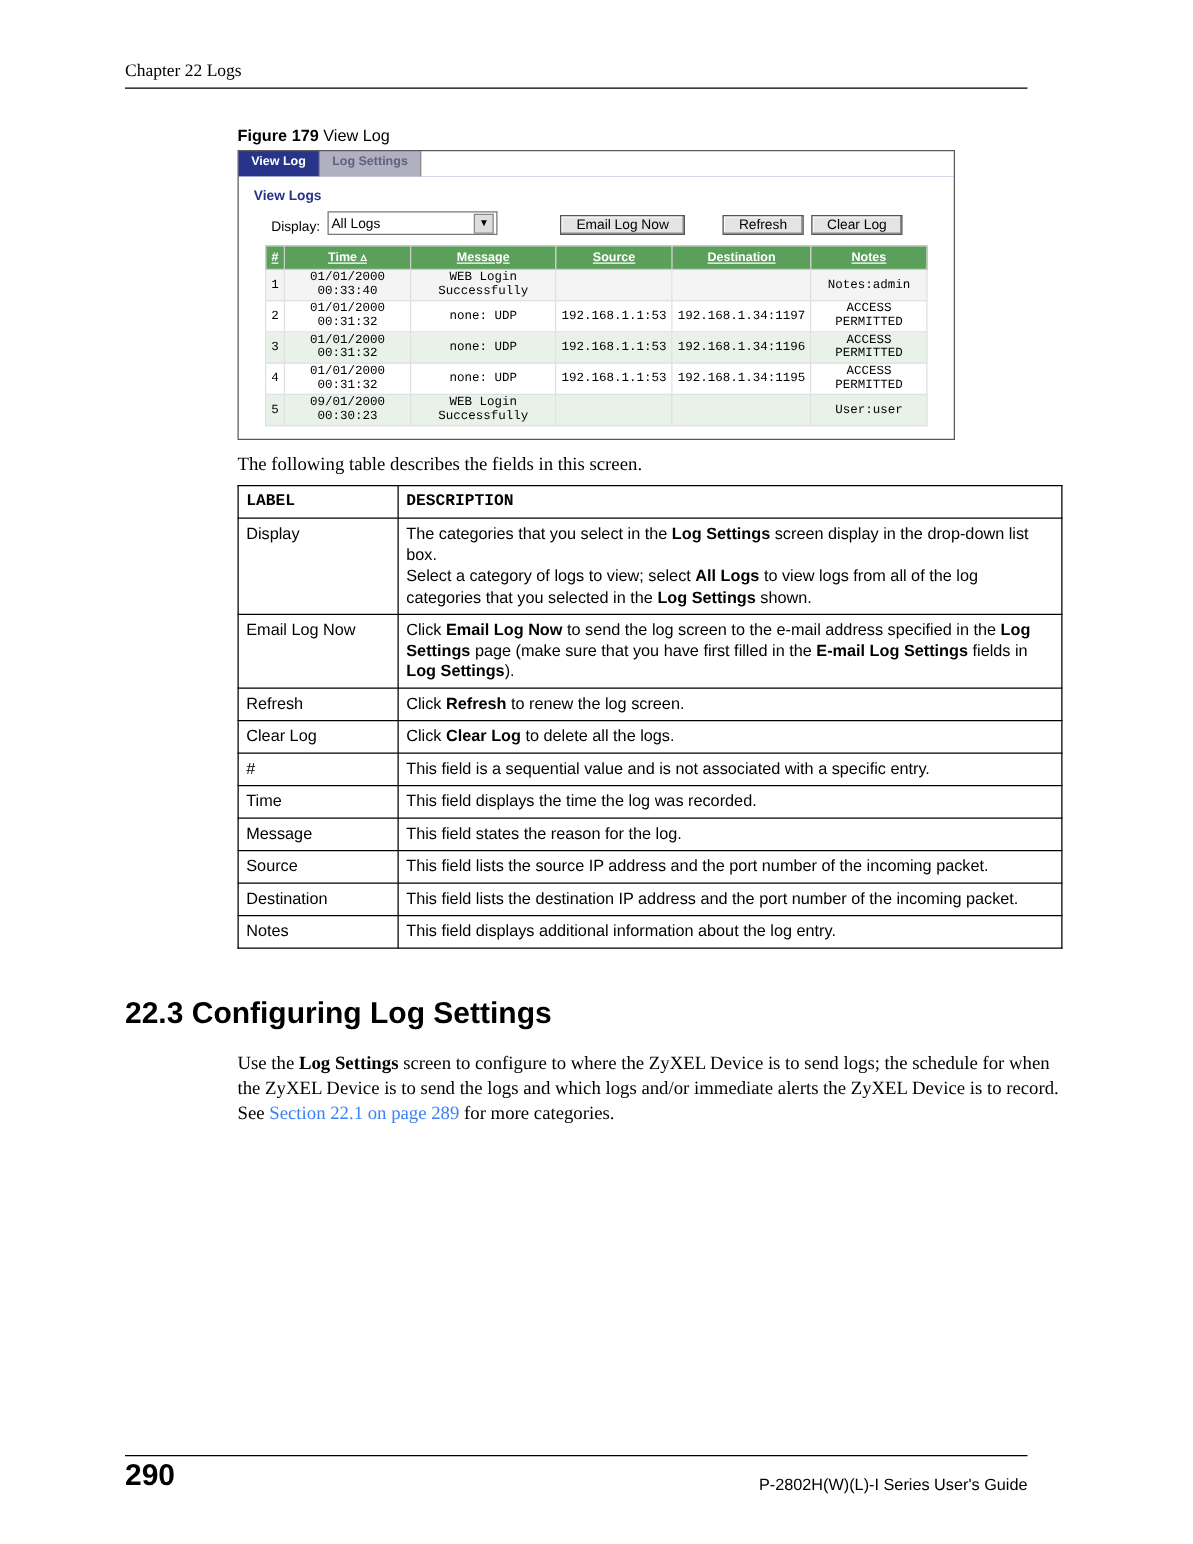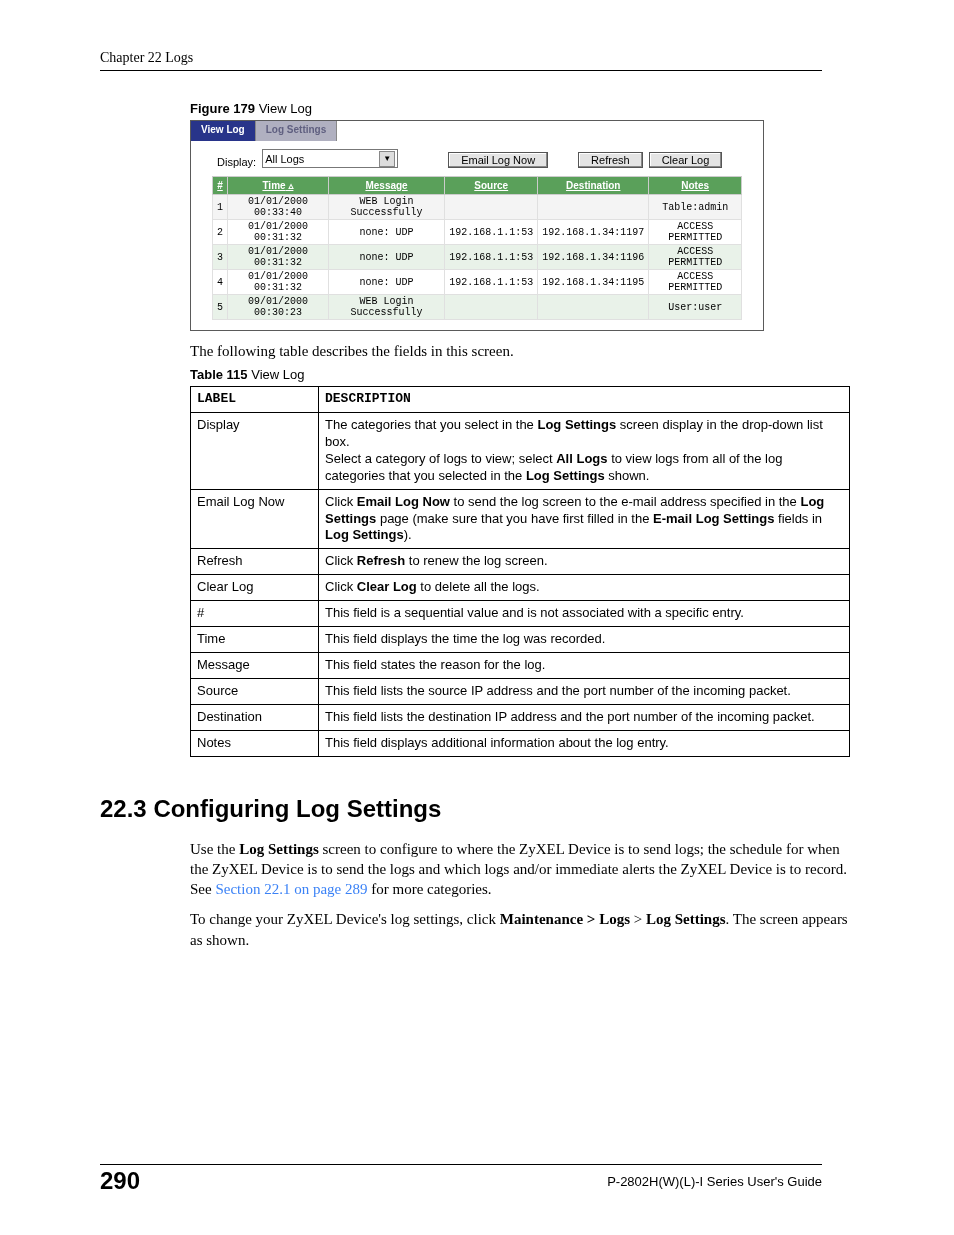--- a/index.html
+++ b/index.html
@@ -149,21 +149,21 @@
   }
   .link { color: #3b82f6; }
   .footer {
     position: absolute;
     bottom: 40px;
     left: 100px;
     right: 100px;
     border-top: 1px solid #000;
     display: flex;
     justify-content: space-between;
-    align-items: center;
+    align-items: flex-end;
     padding-top: 2px;
     font-size: 13px;
     font-family: Arial, Helvetica, sans-serif;
   }
   .footer .pagenum {
     font-size: 24px;
     font-weight: bold;
   }
 </style>
 </head>
@@ -176,20 +176,21 @@
     <b>Figure 179</b><span>   View Log</span>
   </div>
 
   <div class="screenshot-box">
     <div class="tabs-row">
       <div class="tab active">View Log</div>
       <div class="tab inactive">Log Settings</div>
       <div style="flex:1;background:#fff;"></div>
     </div>
     <div class="panel-body">
+      <div class="panel-title">View Logs</div>
       <div class="controls-row">
         <span>Display:</span>
         <div class="select">
           <span>All Logs</span>
           <span class="arrow">▼</span>
         </div>
         <span style="width:38px;"></span>
         <button class="btn3d">Email Log Now</button>
         <span style="width:18px;"></span>
         <button class="btn3d">Refresh</button>
@@ -206,21 +207,21 @@
             <th>Notes</th>
           </tr>
         </thead>
         <tbody>
           <tr class="alt">
             <td>1</td>
             <td style="white-space:pre-line">01/01/2000 00:33:40</td>
             <td>WEB Login Successfully</td>
             <td></td>
             <td></td>
-            <td>Table:admin</td>
+            <td>Notes:admin</td>
           </tr>
           <tr>
             <td>2</td>
             <td style="white-space:pre-line">01/01/2000 00:31:32</td>
             <td>none: UDP</td>
             <td>192.168.1.1:53</td>
             <td>192.168.1.34:1197</td>
             <td style="white-space:pre-line">ACCESS PERMITTED</td>
           </tr>
           <tr class="alt2">
@@ -247,23 +248,20 @@
             <td></td>
             <td>User:user</td>
           </tr>
         </tbody>
       </table>
     </div>
   </div>
 
   <p class="body-para">The following table describes the fields in this screen.</p>
 
-  <div class="table-caption">
-    <b>Table 115</b><span>   View Log</span>
-  </div>
 
   <table class="desc-table">
     <thead>
       <tr>
         <th style="width:115px">LABEL</th>
         <th>DESCRIPTION</th>
       </tr>
     </thead>
     <tbody>
       <tr>
@@ -312,21 +310,18 @@
         <td>This field displays additional information about the log entry.</td>
       </tr>
     </tbody>
   </table>
 
   <h2 class="section">22.3  Configuring Log Settings</h2>
 
   <p class="body-para">
     <span>Use the </span><b>Log Settings</b><span> screen to configure to where the ZyXEL Device is to send logs; the schedule for when the ZyXEL Device is to send the logs and which logs and/or immediate alerts the ZyXEL Device is to record. See </span><span class="link">Section 22.1 on page 289</span><span> for more categories.</span>
   </p>
-  <p class="body-para">
-    <span>To change your ZyXEL Device's log settings, click </span><b>Maintenance &gt; Logs</b><span> &gt; </span><b>Log Settings</b><span>. The screen appears as shown.</span>
-  </p>
 
   <div class="footer">
     <span class="pagenum">290</span>
     <span>P-2802H(W)(L)-I Series User's Guide</span>
   </div>
 </div>
 
 </body></html>

